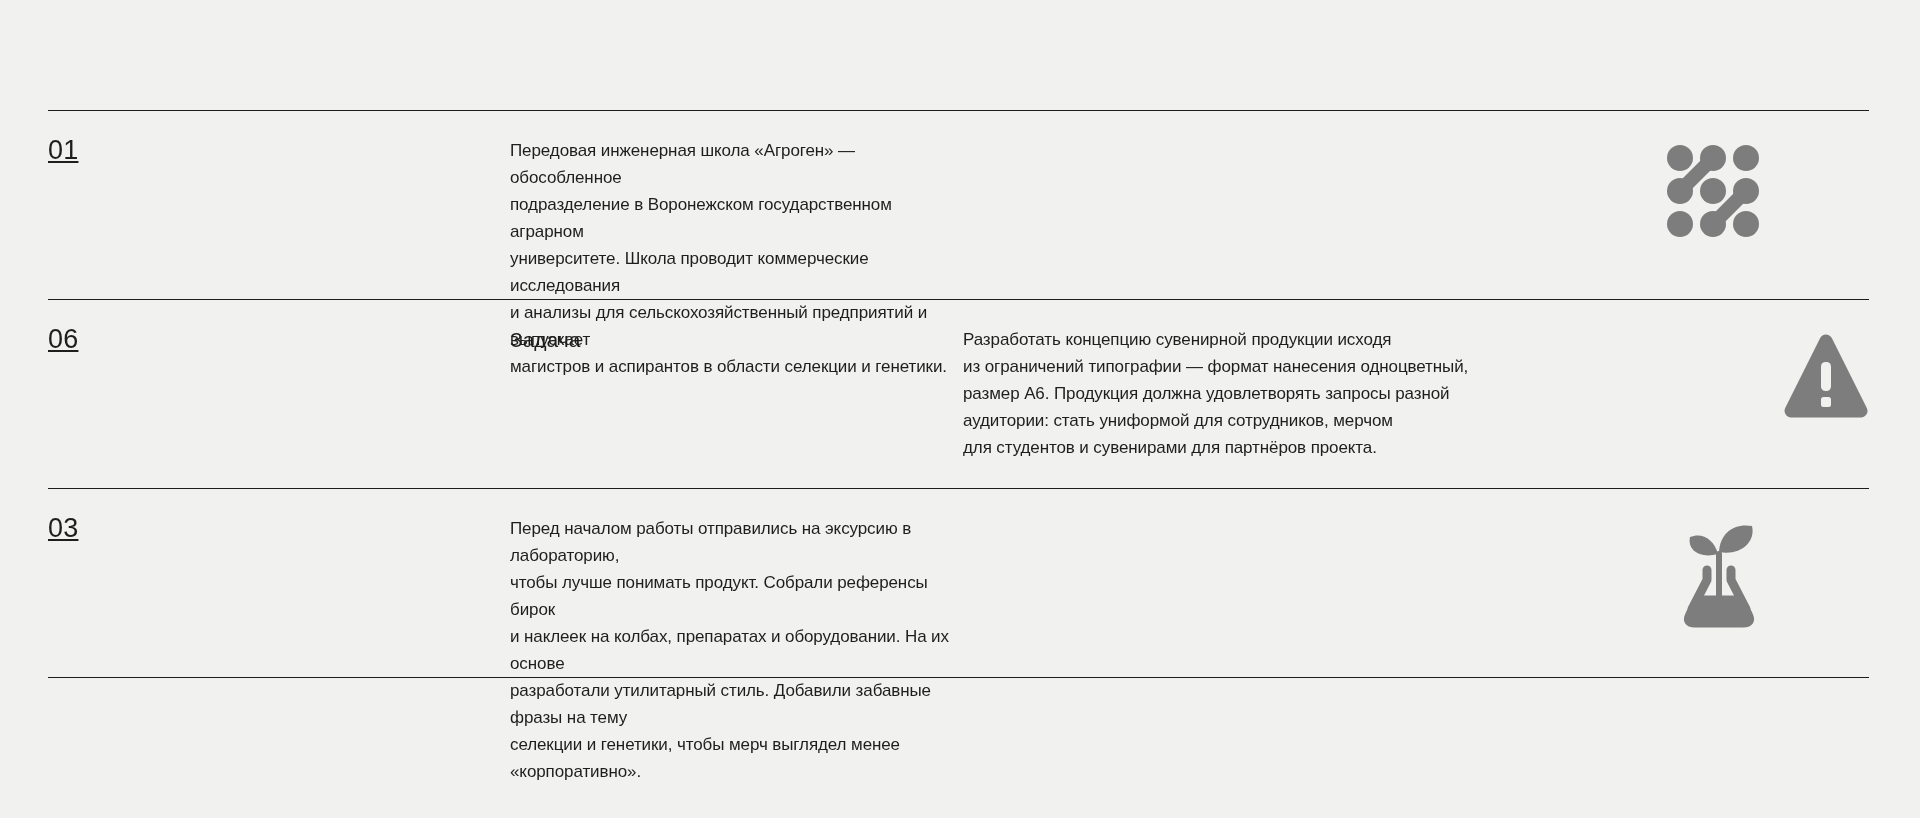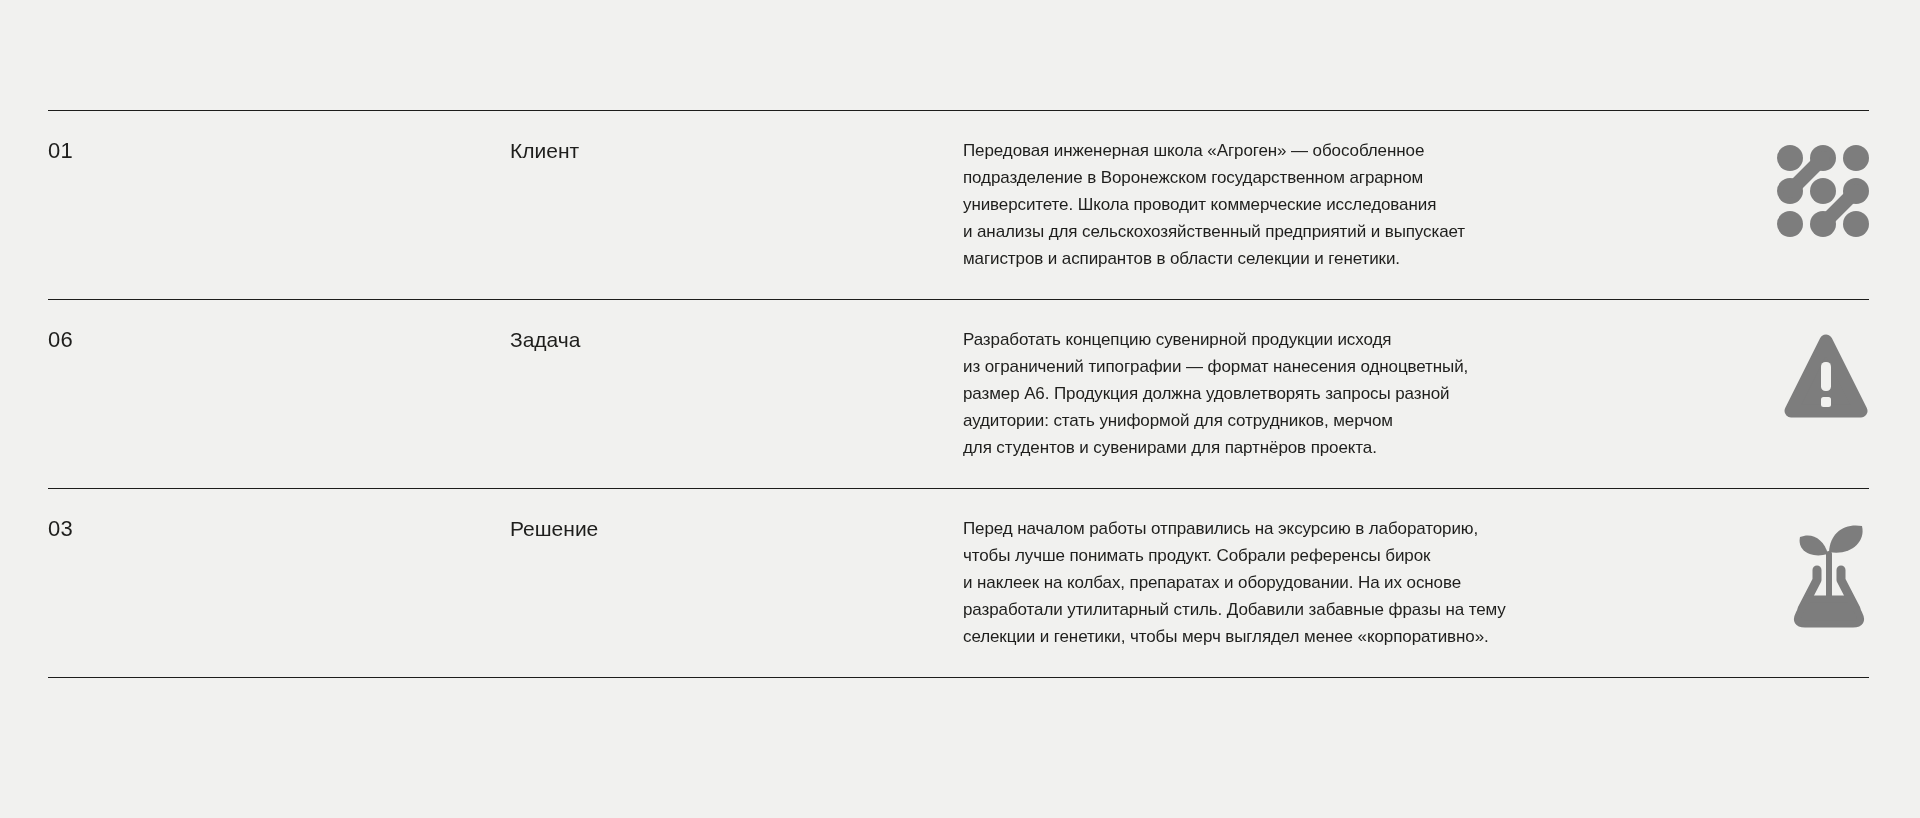--- a/index.html
+++ b/index.html
@@ -15,23 +15,24 @@
     border-bottom: 1.5px solid #1d1d1b;
   }
   .row {
     display: grid;
     grid-template-columns: 462px 453px 1fr 110px;
     border-top: 1.5px solid #1d1d1b;
     height: 189px;
     padding-top: 26px;
   }
   .num {
-    font-size: 22px;
+    font-size: 27px;
     line-height: 27px;
     letter-spacing: 0.2px;
+    text-decoration: underline;
   }
   .label {
     font-size: 21px;
     line-height: 27px;
   }
   .text {
     font-size: 17px;
     line-height: 27px;
     white-space: pre-line;
     letter-spacing: -0.1px;
@@ -45,21 +46,20 @@
   .pad7  { padding-top: 7px; }
   .pad8  { padding-top: 8px; }
 </style>
 </head>
 <body>
 
 <div class="sheet">
 
   <section class="row">
     <div class="num">01</div>
-    <div class="label">Клиент</div>
     <div class="text">Передовая инженерная школа «Агроген» — обособленное
 подразделение в Воронежском государственном аграрном
 университете. Школа проводит коммерческие исследования
 и анализы для сельскохозяйственный предприятий и выпускает
 магистров и аспирантов в области селекции и генетики.</div>
     <div class="icon-cell pad8">
       <svg width="92" height="92" viewBox="0 0 92 92" aria-hidden="true">
         <g fill="#7d7d7d">
           <circle cx="13" cy="13" r="13"></circle>
           <circle cx="46" cy="13" r="13"></circle>
@@ -91,21 +91,20 @@
       <svg width="86" height="92" viewBox="0 0 86 92" aria-hidden="true">
         <path d="M43 8 L78 78 L8 78 Z" fill="#7d7d7d" stroke="#7d7d7d" stroke-width="13" stroke-linejoin="round"></path>
         <rect x="38" y="29" width="10" height="29" rx="4.5" fill="#f1f1ef"></rect>
         <rect x="38" y="64" width="10" height="10" rx="2.5" fill="#f1f1ef"></rect>
       </svg>
     </div>
   </section>
 
   <section class="row">
     <div class="num">03</div>
-    <div class="label">Решение</div>
     <div class="text">Перед началом работы отправились на эксурсию в лабораторию,
 чтобы лучше понимать продукт. Собрали референсы бирок
 и наклеек на колбах, препаратах и оборудовании. На их основе
 разработали утилитарный стиль. Добавили забавные фразы на тему
 селекции и генетики, чтобы мерч выглядел менее «корпоративно».</div>
     <div class="icon-cell pad7">
       <svg width="80" height="106" viewBox="0 0 80 106" aria-hidden="true">
         <g fill="none" stroke="#7d7d7d" stroke-linecap="round" stroke-linejoin="round">
           <path d="M28 48 V58 L13 87" stroke-width="9"></path>
           <path d="M52 48 V58 L67 87" stroke-width="9"></path>

